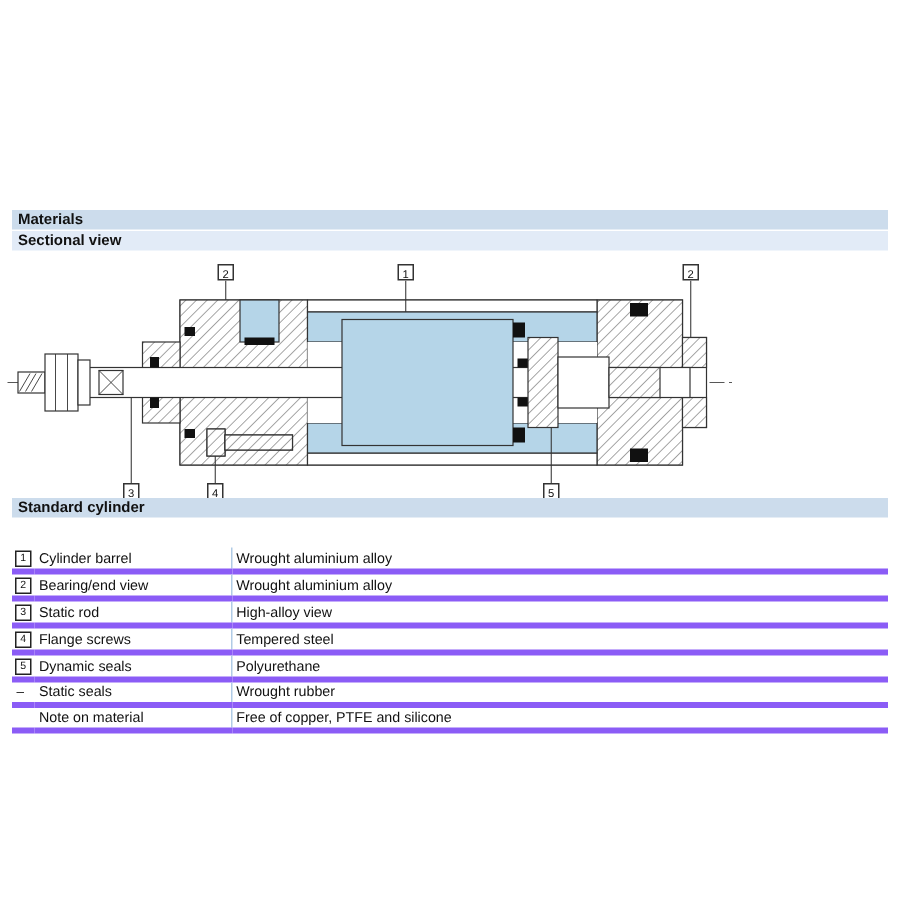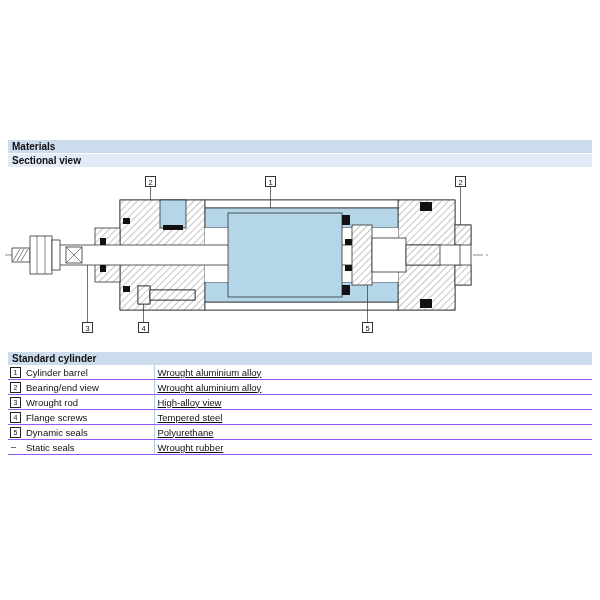--- a/index.html
+++ b/index.html
@@ -15,31 +15,31 @@
   .bar-main{background:#ccdcec;font-weight:bold;}
   .bar-sub{background:#e2ebf7;font-weight:bold;}
   #materials-bar{top:140px;}
   #sectional-bar{top:154px;}
   #diagram{position:absolute;top:168px;left:0;width:600px;height:178px;}
   #diagram svg{position:absolute;top:0;left:0;}
   .callout{
     position:absolute;width:11px;height:11px;border:1px solid #333;background:#fff;
     font-size:7.5px;line-height:11px;text-align:center;box-sizing:border-box;
   }
-  #table-header-bar{top:352px;background:#ccdcec;font-weight:600;}
+  #table-header-bar{top:332px;background:#ccdcec;font-weight:600;}
   #materials-table{
     position:absolute;top:365px;left:8px;width:584px;
     border-collapse:collapse;font-size:9.5px;table-layout:fixed;
   }
   #materials-table td{
-    border-bottom:1px solid #8b5cf6;padding:1px 3px;height:11px;
+    border-bottom:4px solid #8b5cf6;padding:1px 3px;height:11px;
     vertical-align:middle;overflow:hidden;white-space:nowrap;margin-top:27px;
   }
   #materials-table td.ref-cell{padding:1px 1px 1px 2px;}
-  #materials-table td.mat-cell{border-left:1px solid #b0cbe6;text-decoration:underline;}
+  #materials-table td.mat-cell{border-left:1px solid #b0cbe6;}
   .ref-box{
     display:inline-block;width:9px;height:9px;border:1px solid #222;
     font-size:7px;line-height:9px;text-align:center;background:#fff;
   }
   .ref-plain{display:inline-block;font-size:9px;line-height:11px;padding-left:1px;}
 </style>
 </head>
 <body>
 
 <div class="bar bar-main" id="materials-bar">
@@ -175,32 +175,37 @@
       <td class="part-cell">Cylinder barrel</td>
       <td class="mat-cell">Wrought aluminium alloy</td>
     </tr>
     <tr>
       <td class="ref-cell"><span class="ref-box">2</span></td>
       <td class="part-cell">Bearing/end view</td>
       <td class="mat-cell">Wrought aluminium alloy</td>
     </tr>
     <tr>
       <td class="ref-cell"><span class="ref-box">3</span></td>
-      <td class="part-cell">Wrought rod</td>
+      <td class="part-cell">Static rod</td>
       <td class="mat-cell">High-alloy view</td>
     </tr>
     <tr>
       <td class="ref-cell"><span class="ref-box">4</span></td>
       <td class="part-cell">Flange screws</td>
       <td class="mat-cell">Tempered steel</td>
     </tr>
     <tr>
       <td class="ref-cell"><span class="ref-box">5</span></td>
       <td class="part-cell">Dynamic seals</td>
       <td class="mat-cell">Polyurethane</td>
     </tr>
     <tr>
       <td class="ref-cell"><span class="ref-plain">–</span></td>
       <td class="part-cell">Static seals</td>
       <td class="mat-cell">Wrought rubber</td>
     </tr>
+    <tr>
+      <td class="ref-cell"><span class="ref-plain"></span></td>
+      <td class="part-cell">Note on material</td>
+      <td class="mat-cell">Free of copper, PTFE and silicone</td>
+    </tr>
   </tbody>
 </table>
 
 </body></html>

